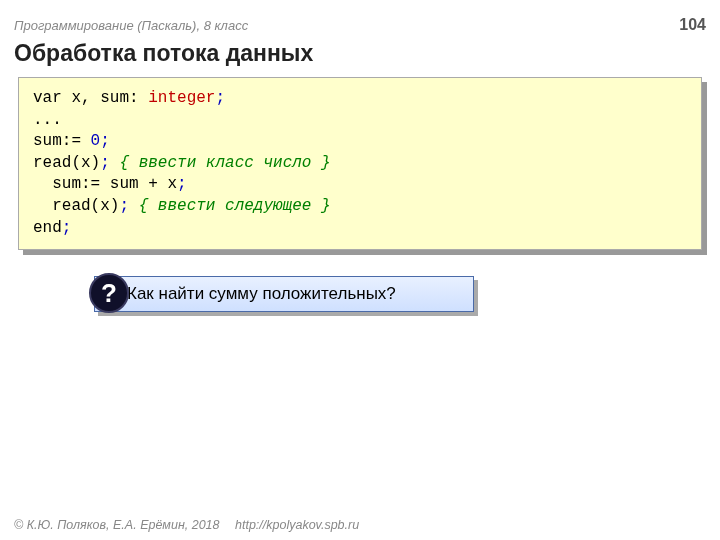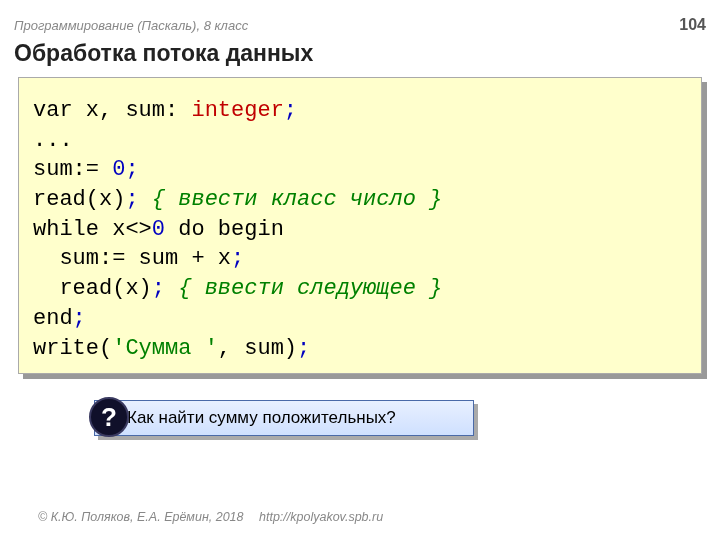--- a/index.html
+++ b/index.html
@@ -34,23 +34,23 @@
   .code-shadow {
     position: absolute;
     top: 5px; left: 5px; right: -5px; bottom: -5px;
     background: #999;
     z-index: 0;
   }
   .code-box {
     position: relative;
     background: #ffffcc;
     border: 1px solid #aaa;
-    padding: 18px 14px 10px 14px;
+    padding: 10px 14px 10px 14px;
     font-family: "Courier New", monospace;
-    font-size: 22px;
+    font-size: 16px;
     line-height: 1.35;
     z-index: 1;
   }
   .code-line { white-space: pre; }
   .kw { color: #000; }
   .type { color: #c00000; }
   .num { color: #0000c0; }
   .punct { color: #0000c0; }
   .comment { color: #008000; font-style: italic; }
   .str { color: #008000; }
@@ -90,51 +90,48 @@
     color: #fff;
     font-size: 26px;
     font-weight: bold;
     display: flex;
     align-items: center;
     justify-content: center;
     z-index: 2;
   }
   .footer {
     position: absolute;
-    bottom: 16px;
+    bottom: 8px;
     left: 14px;
     font-size: 12.5px;
     font-style: italic;
     color: #888;
-    margin-left: 24px;
   }
   .footer .link { color: #888; margin-left: 12px; font-style: italic; }
 </style>
 </head>
 <body>
 
 <div class="header">
   <span class="header-left">Программирование (Паскаль), 8 класс</span>
   <span class="header-right">104</span>
 </div>
 
 <div class="title">Обработка потока данных</div>
 
 <div class="code-wrap">
   <div class="code-shadow"></div>
   <div class="code-box">
     <div class="code-line"><span class="kw">var x, sum: </span><span class="type">integer</span><span class="punct">;</span></div>
     <div class="code-line"><span class="kw">...</span></div>
     <div class="code-line"><span class="kw">sum:= </span><span class="num">0</span><span class="punct">;</span></div>
     <div class="code-line"><span class="kw">read(x)</span><span class="punct">;</span><span class="comment"> { ввести класс число }</span></div>
-    <div class="code-line"><span class="kw">while x&lt;&gt;</span><span class="num">0</span><span class="kw"> do begin</span></div>
     <div class="code-line"><span class="kw">  sum:= sum + x</span><span class="punct">;</span></div>
     <div class="code-line"><span class="kw">  read(x)</span><span class="punct">;</span><span class="comment"> { ввести следующее }</span></div>
     <div class="code-line"><span class="kw">end</span><span class="punct">;</span></div>
-    <div class="code-line"><span class="kw">write(</span><span class="str">'Сумма '</span><span class="kw">, sum)</span><span class="punct">;</span></div>
   </div>
 </div>
 
 <div class="question-wrap">
   <div class="question-shadow"></div>
   <div class="question-box">
     <div class="question-badge">?</div>
     <span>Как найти сумму положительных?</span>
   </div>
 </div>

